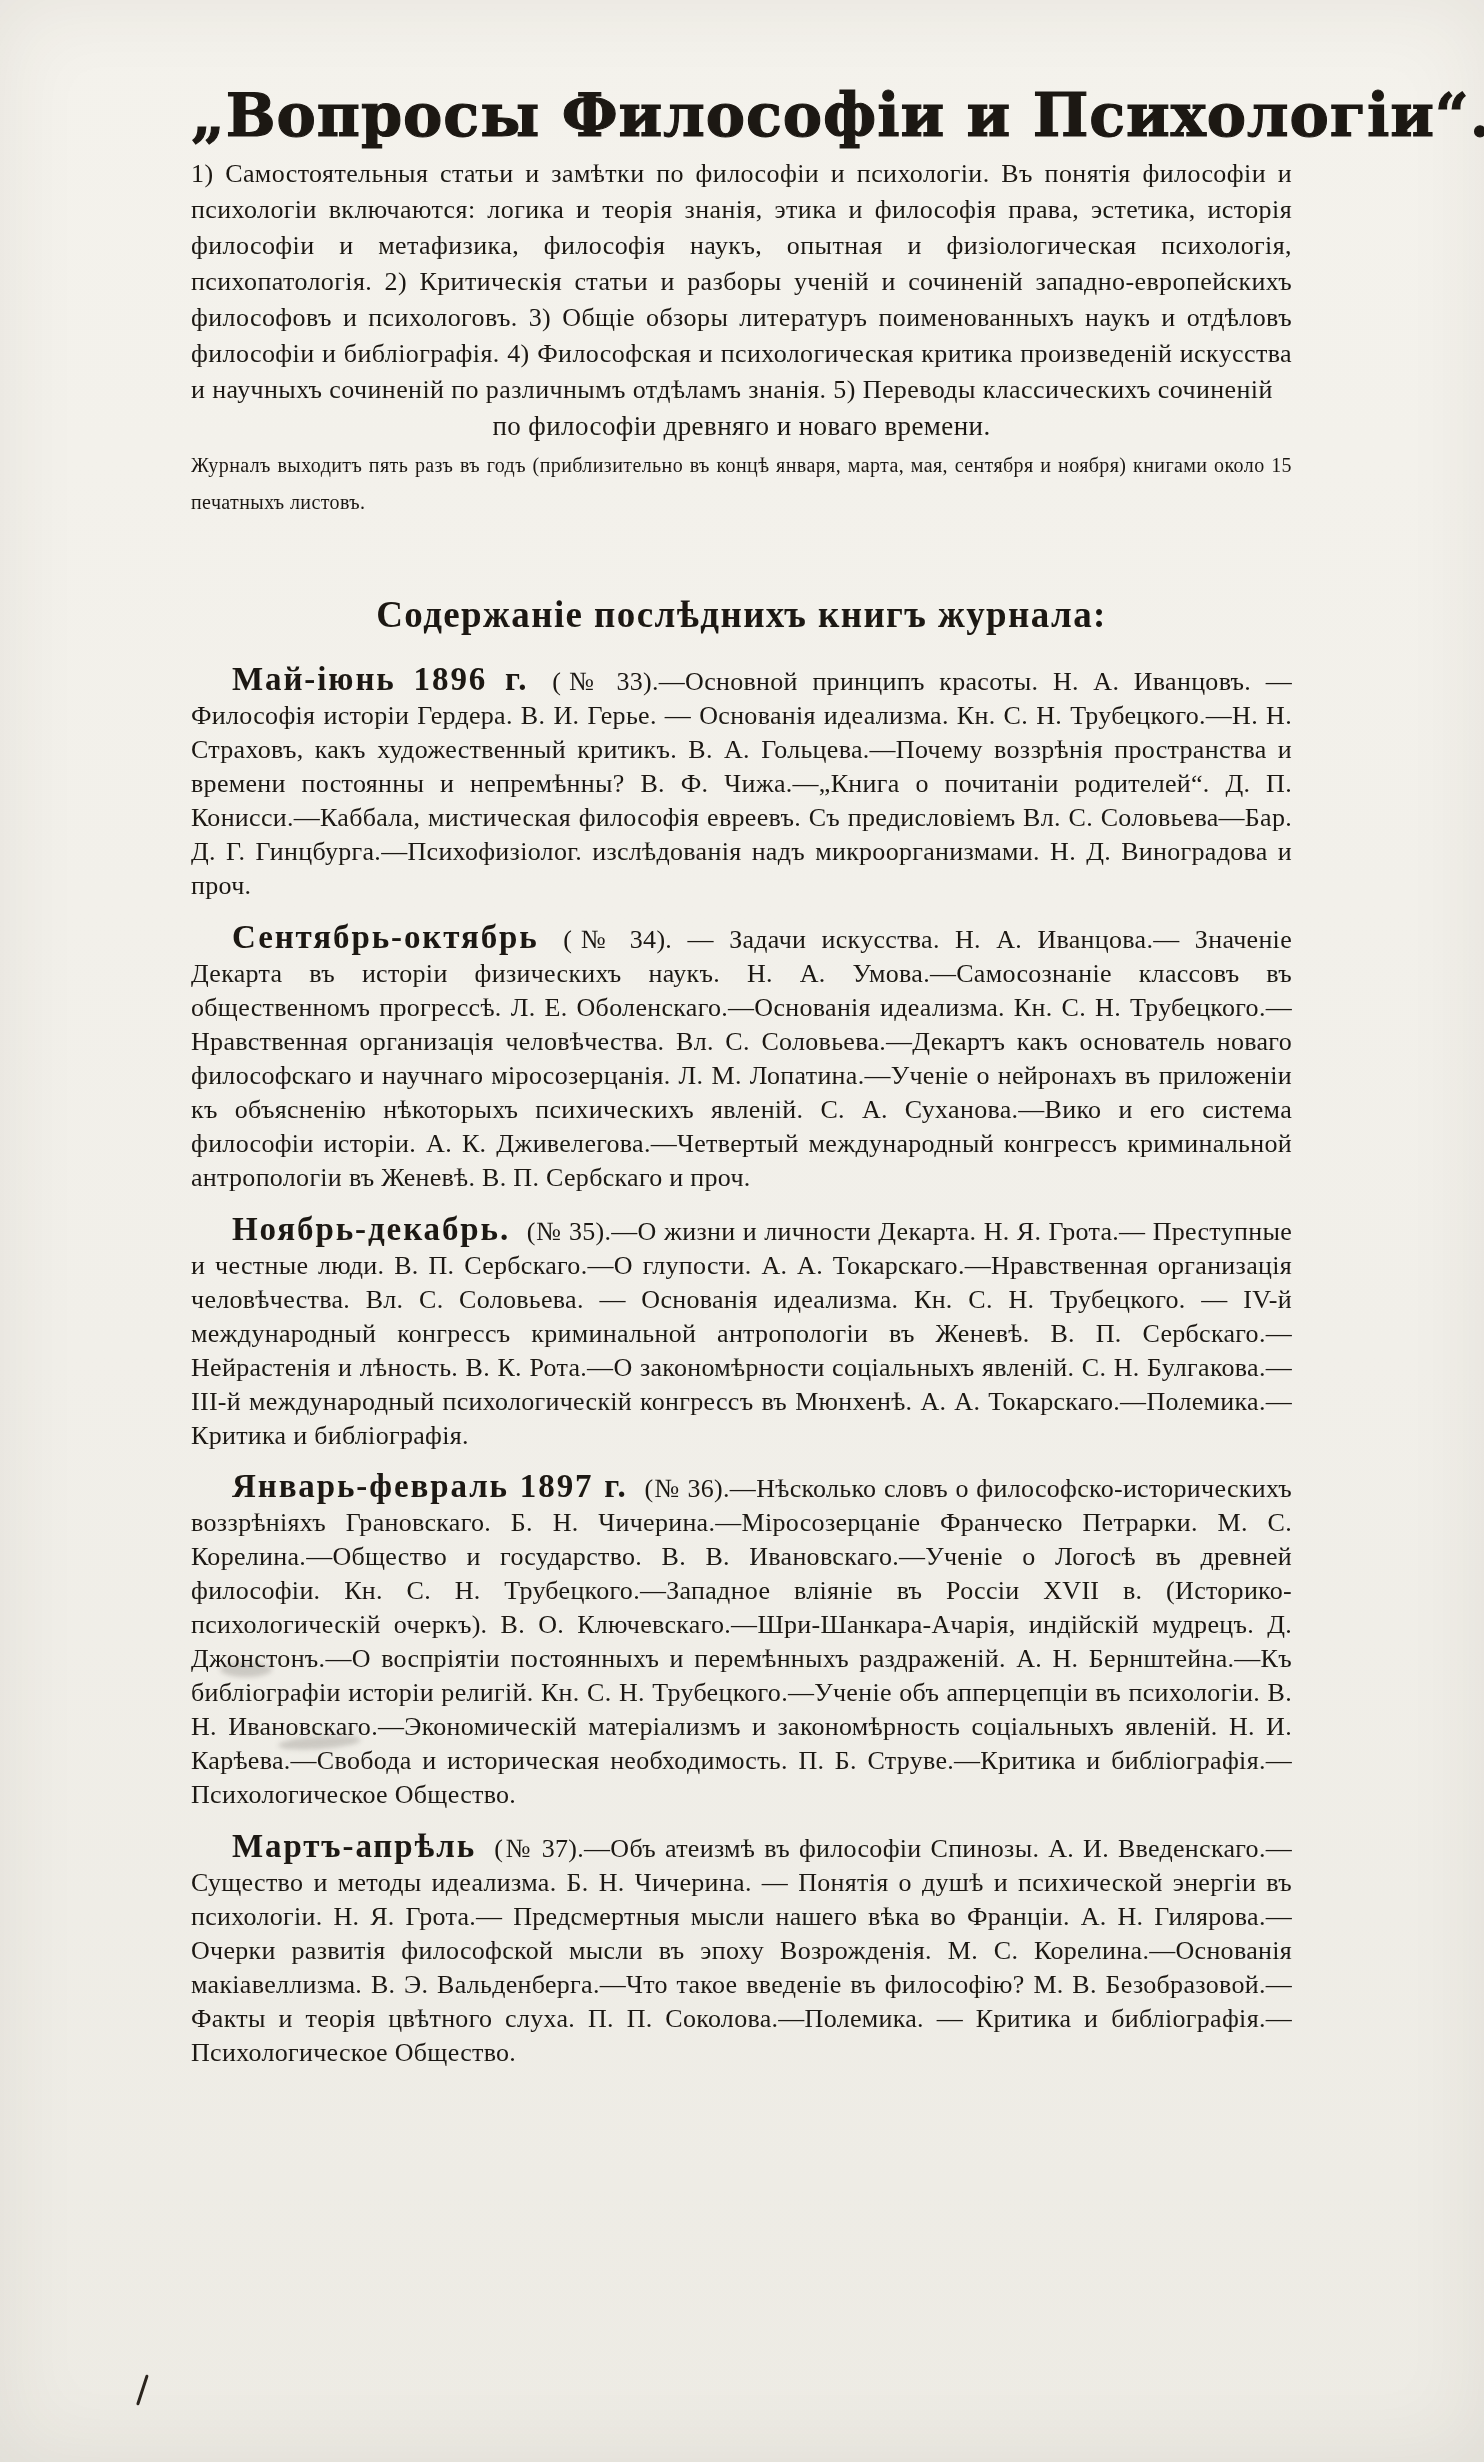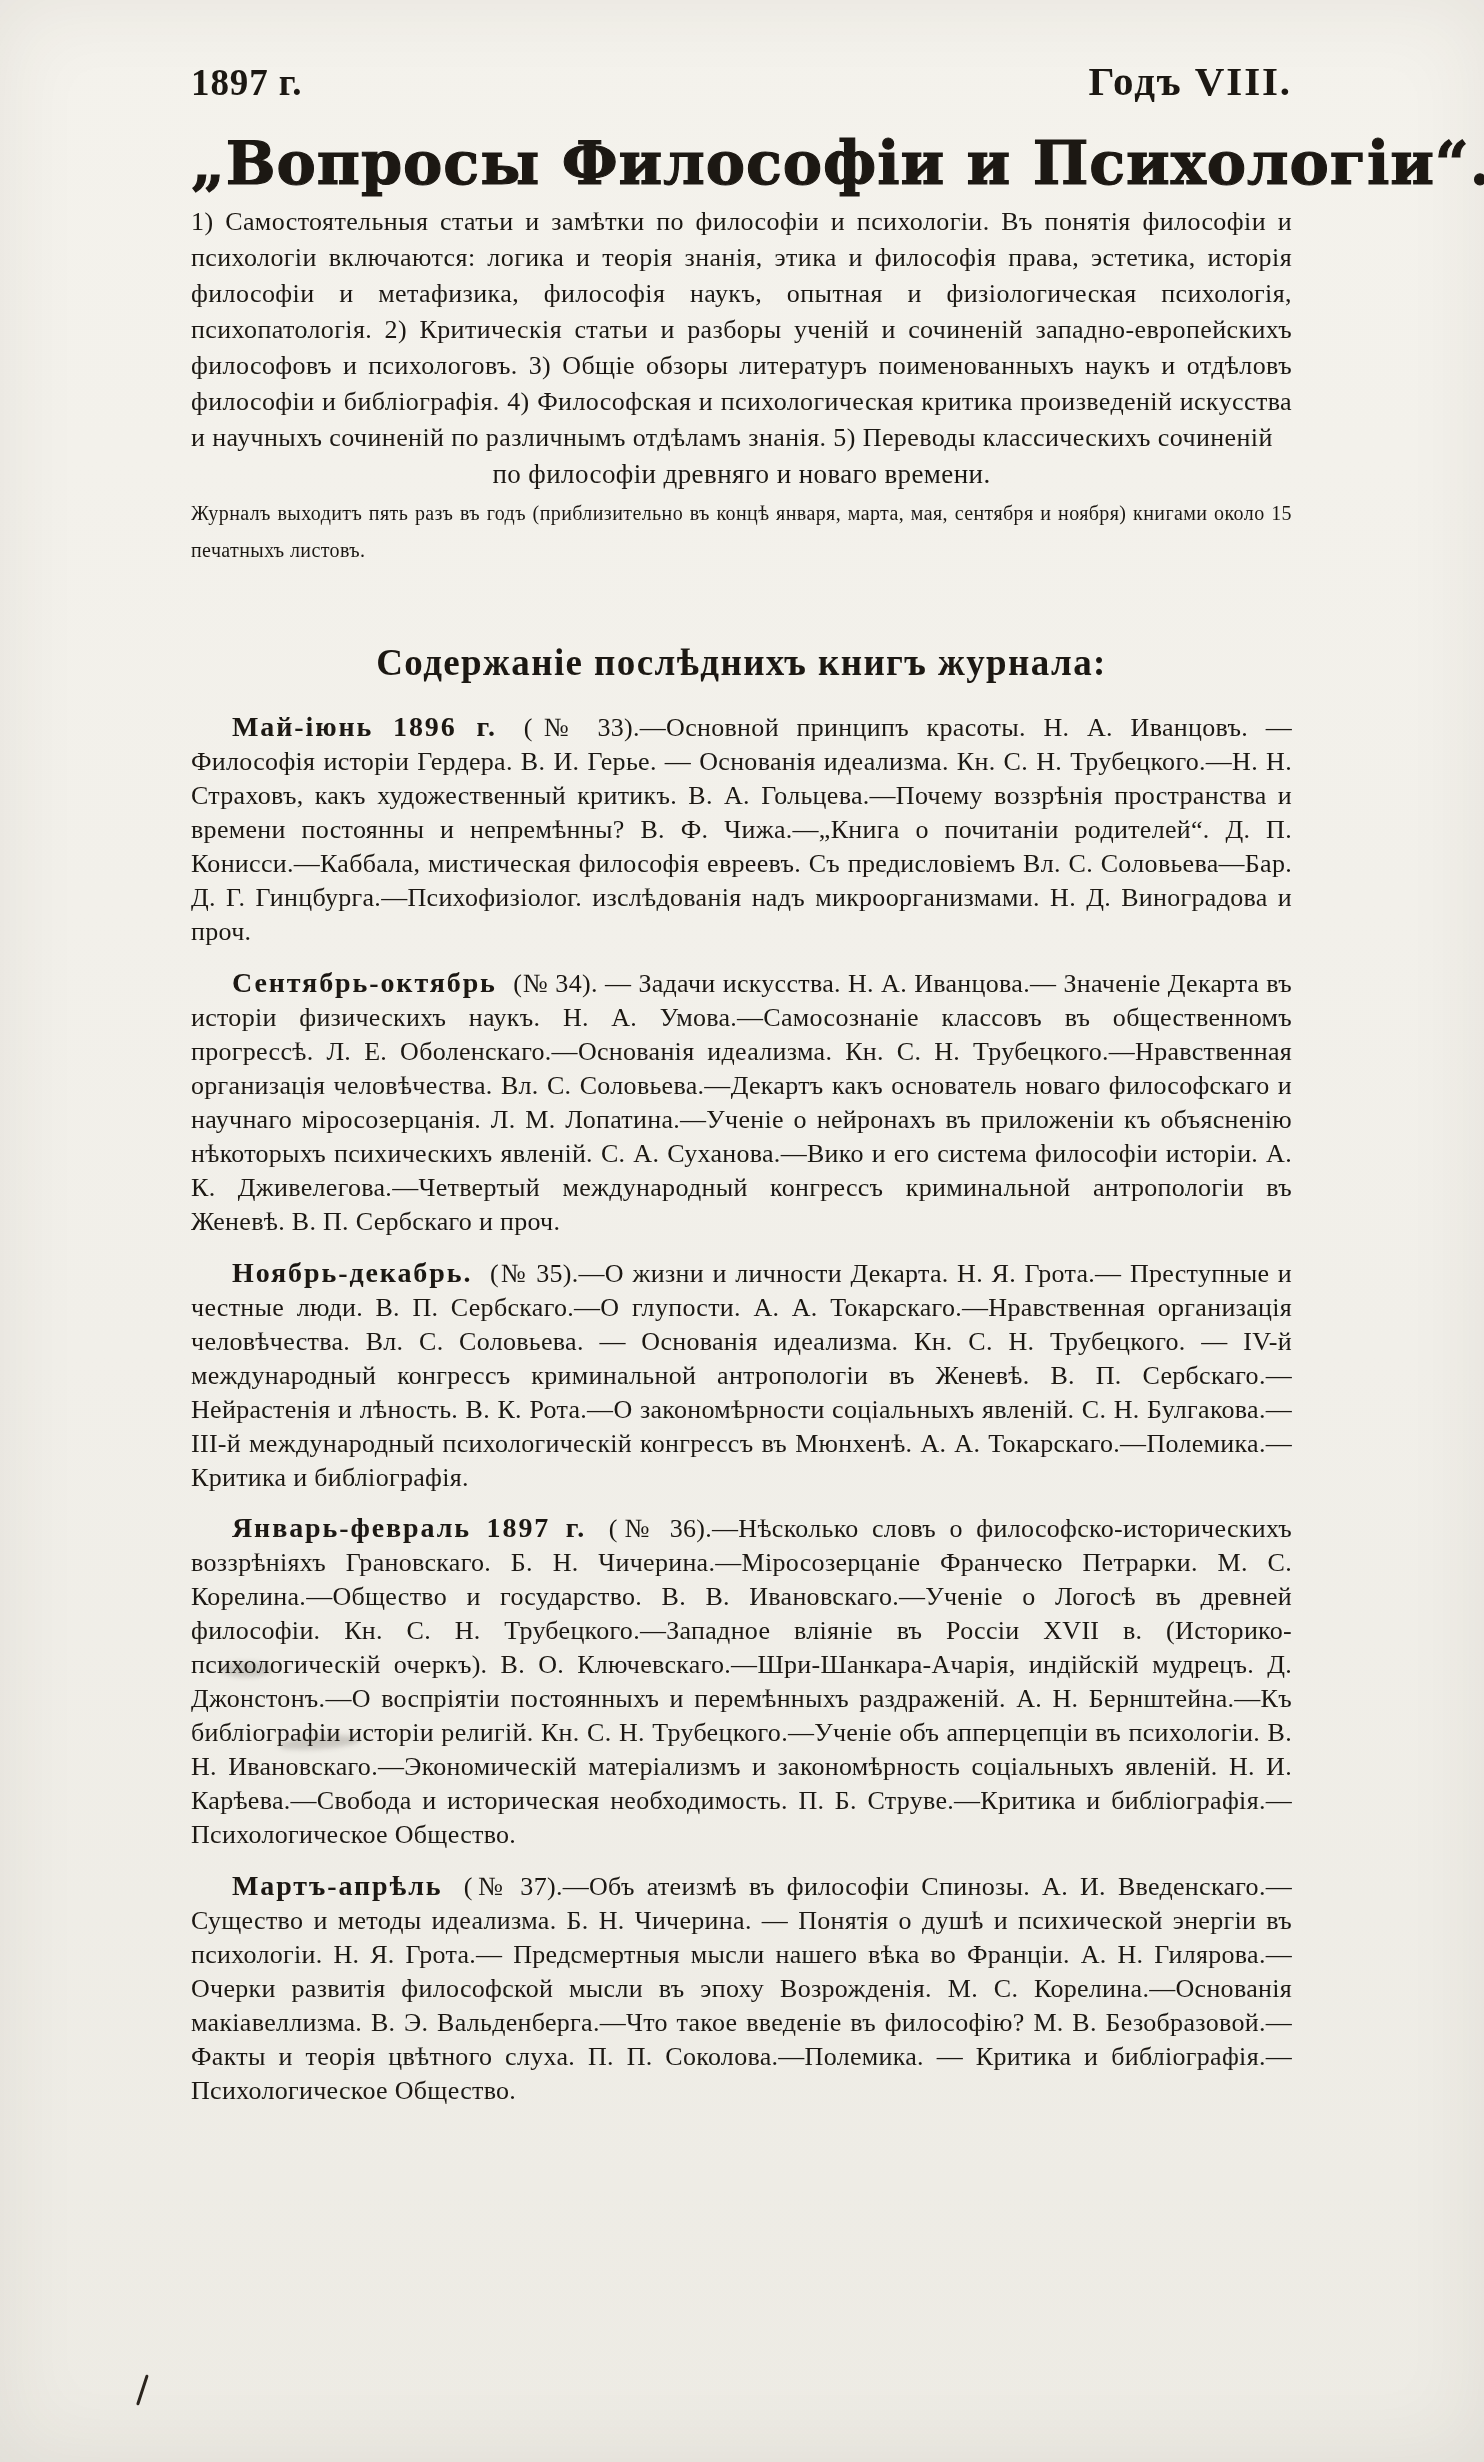--- a/index.html
+++ b/index.html
@@ -83,21 +83,21 @@
   p.entry {
     margin: 0 0 16.7px 0;
     font-size: 26px;
     line-height: 34px;
     text-align: justify;
     text-indent: 41px;
     letter-spacing: 0.3px;
   }
   p.entry .lead {
     font-weight: bold;
-    font-size: 28px;
+    font-size: 33px;
     letter-spacing: 1.9px;
     margin-right: 9.3px;
   }
   .ink-smudge {
     position: absolute;
     background: rgba(40,35,30,0.18);
     border-radius: 50%;
     filter: blur(2.8px);
   }
   .smudge-1 { left: 220px; top: 1662px; width: 52px; height: 15px; }
@@ -111,24 +111,20 @@
     background: #2a241d;
     transform: rotate(18deg);
     border-radius: 1.9px;
   }
 </style>
 </head>
 <body>
 
 <div class="page">
 
-  <div class="header-row">
-    <span class="year">1897 г.</span>
-    <span class="volume">Годъ VIII.</span>
-  </div>
 
   <h1 class="title">„Вопросы Философіи и Психологіи“.</h1>
 
 
   <p class="program">1) Самостоятельныя статьи и замѣтки по философіи и психологіи. Въ понятія философіи и психологіи включаются: логика и теорія знанія, этика и философія права, эстетика, исторія философіи и метафизика, философія наукъ, опытная и физіологическая психологія, психопатологія. 2) Критическія статьи и разборы ученій и сочиненій западно-европейскихъ философовъ и психологовъ. 3) Общіе обзоры литературъ поименованныхъ наукъ и отдѣловъ философіи и библіографія. 4) Философская и психологическая критика произведеній искусства и научныхъ сочиненій по различнымъ отдѣламъ знанія. 5) Переводы классическихъ сочиненій</p>
   <p class="program-last">по философіи древняго и новаго времени.</p>
 
   <p class="schedule">Журналъ выходитъ пять разъ въ годъ (приблизительно въ концѣ января, марта, мая, сентября и ноября) книгами около 15 печатныхъ листовъ.</p>
 
   <h3 class="contents-heading">Содержаніе послѣднихъ книгъ журнала:</h3>

